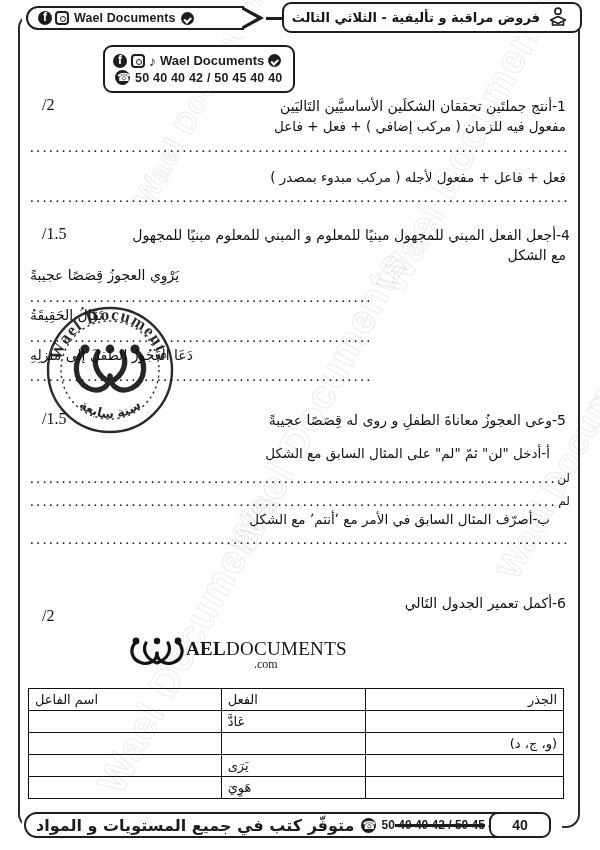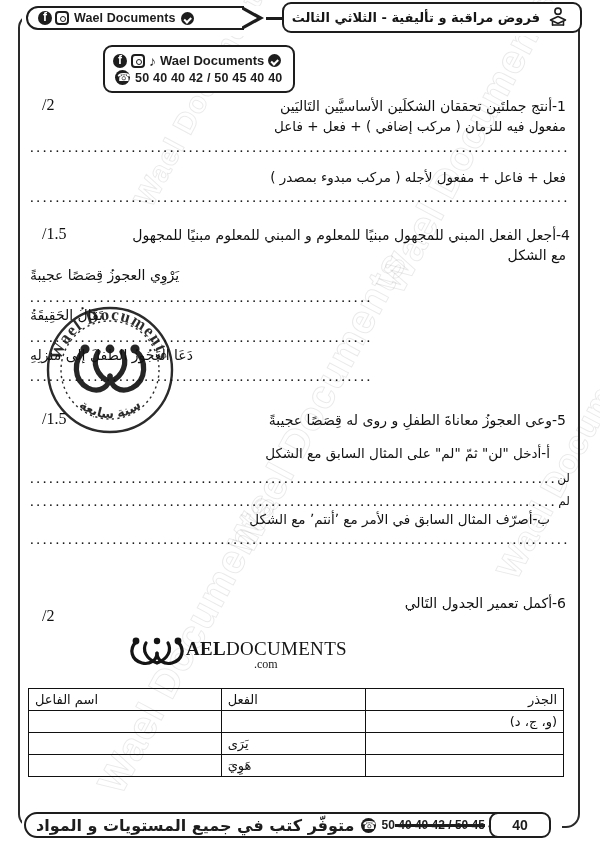--- a/index.html
+++ b/index.html
@@ -395,20 +395,25 @@
 
 <div class="tbl-wrap">
   <table class="grid">
     <tbody>
       <tr>
         <td class="c-root hdr-cell">الجذر</td>
         <td class="c-verb hdr-cell">الفعل</td>
         <td class="c-part hdr-cell">اسم الفاعل</td>
       </tr>
       <tr>
+        <td class="c-root"></td>
+        <td class="c-verb">عَادَّ</td>
+        <td class="c-part"></td>
+      </tr>
+      <tr>
         <td class="c-root">(و، ج، د)</td>
         <td class="c-verb"></td>
         <td class="c-part"></td>
       </tr>
       <tr>
         <td class="c-root"></td>
         <td class="c-verb">يَرَى</td>
         <td class="c-part"></td>
       </tr>
       <tr>

